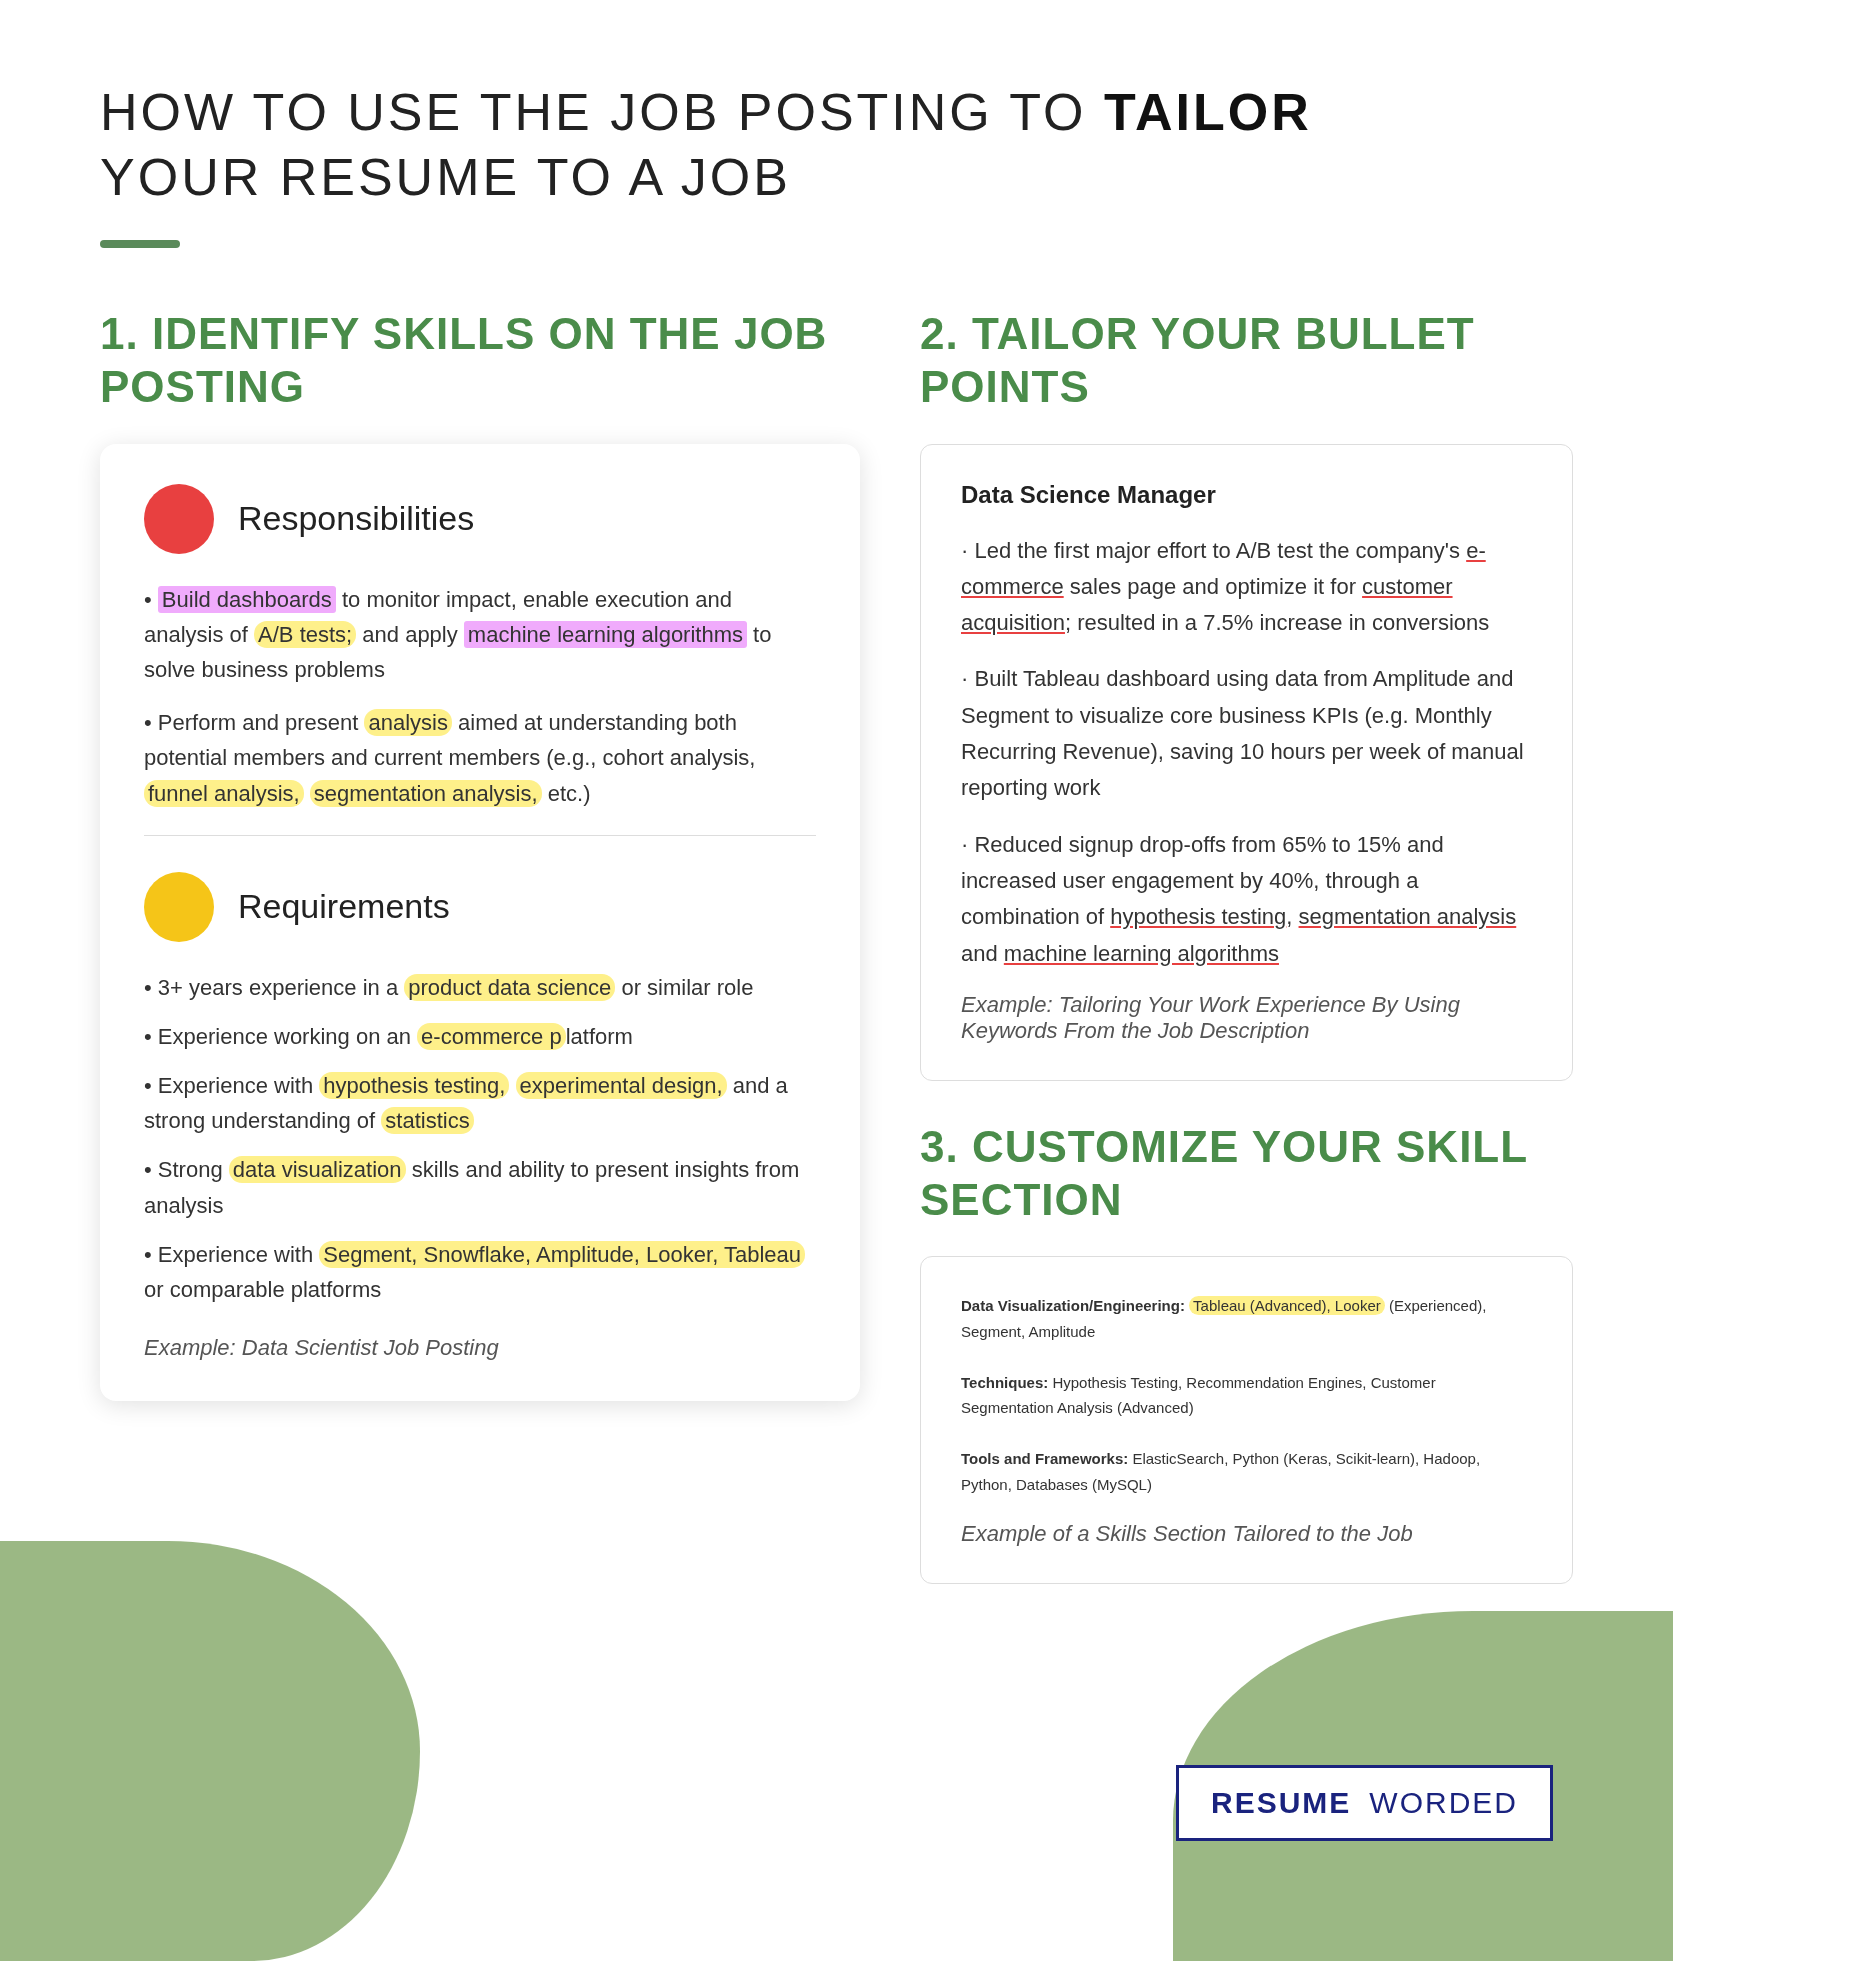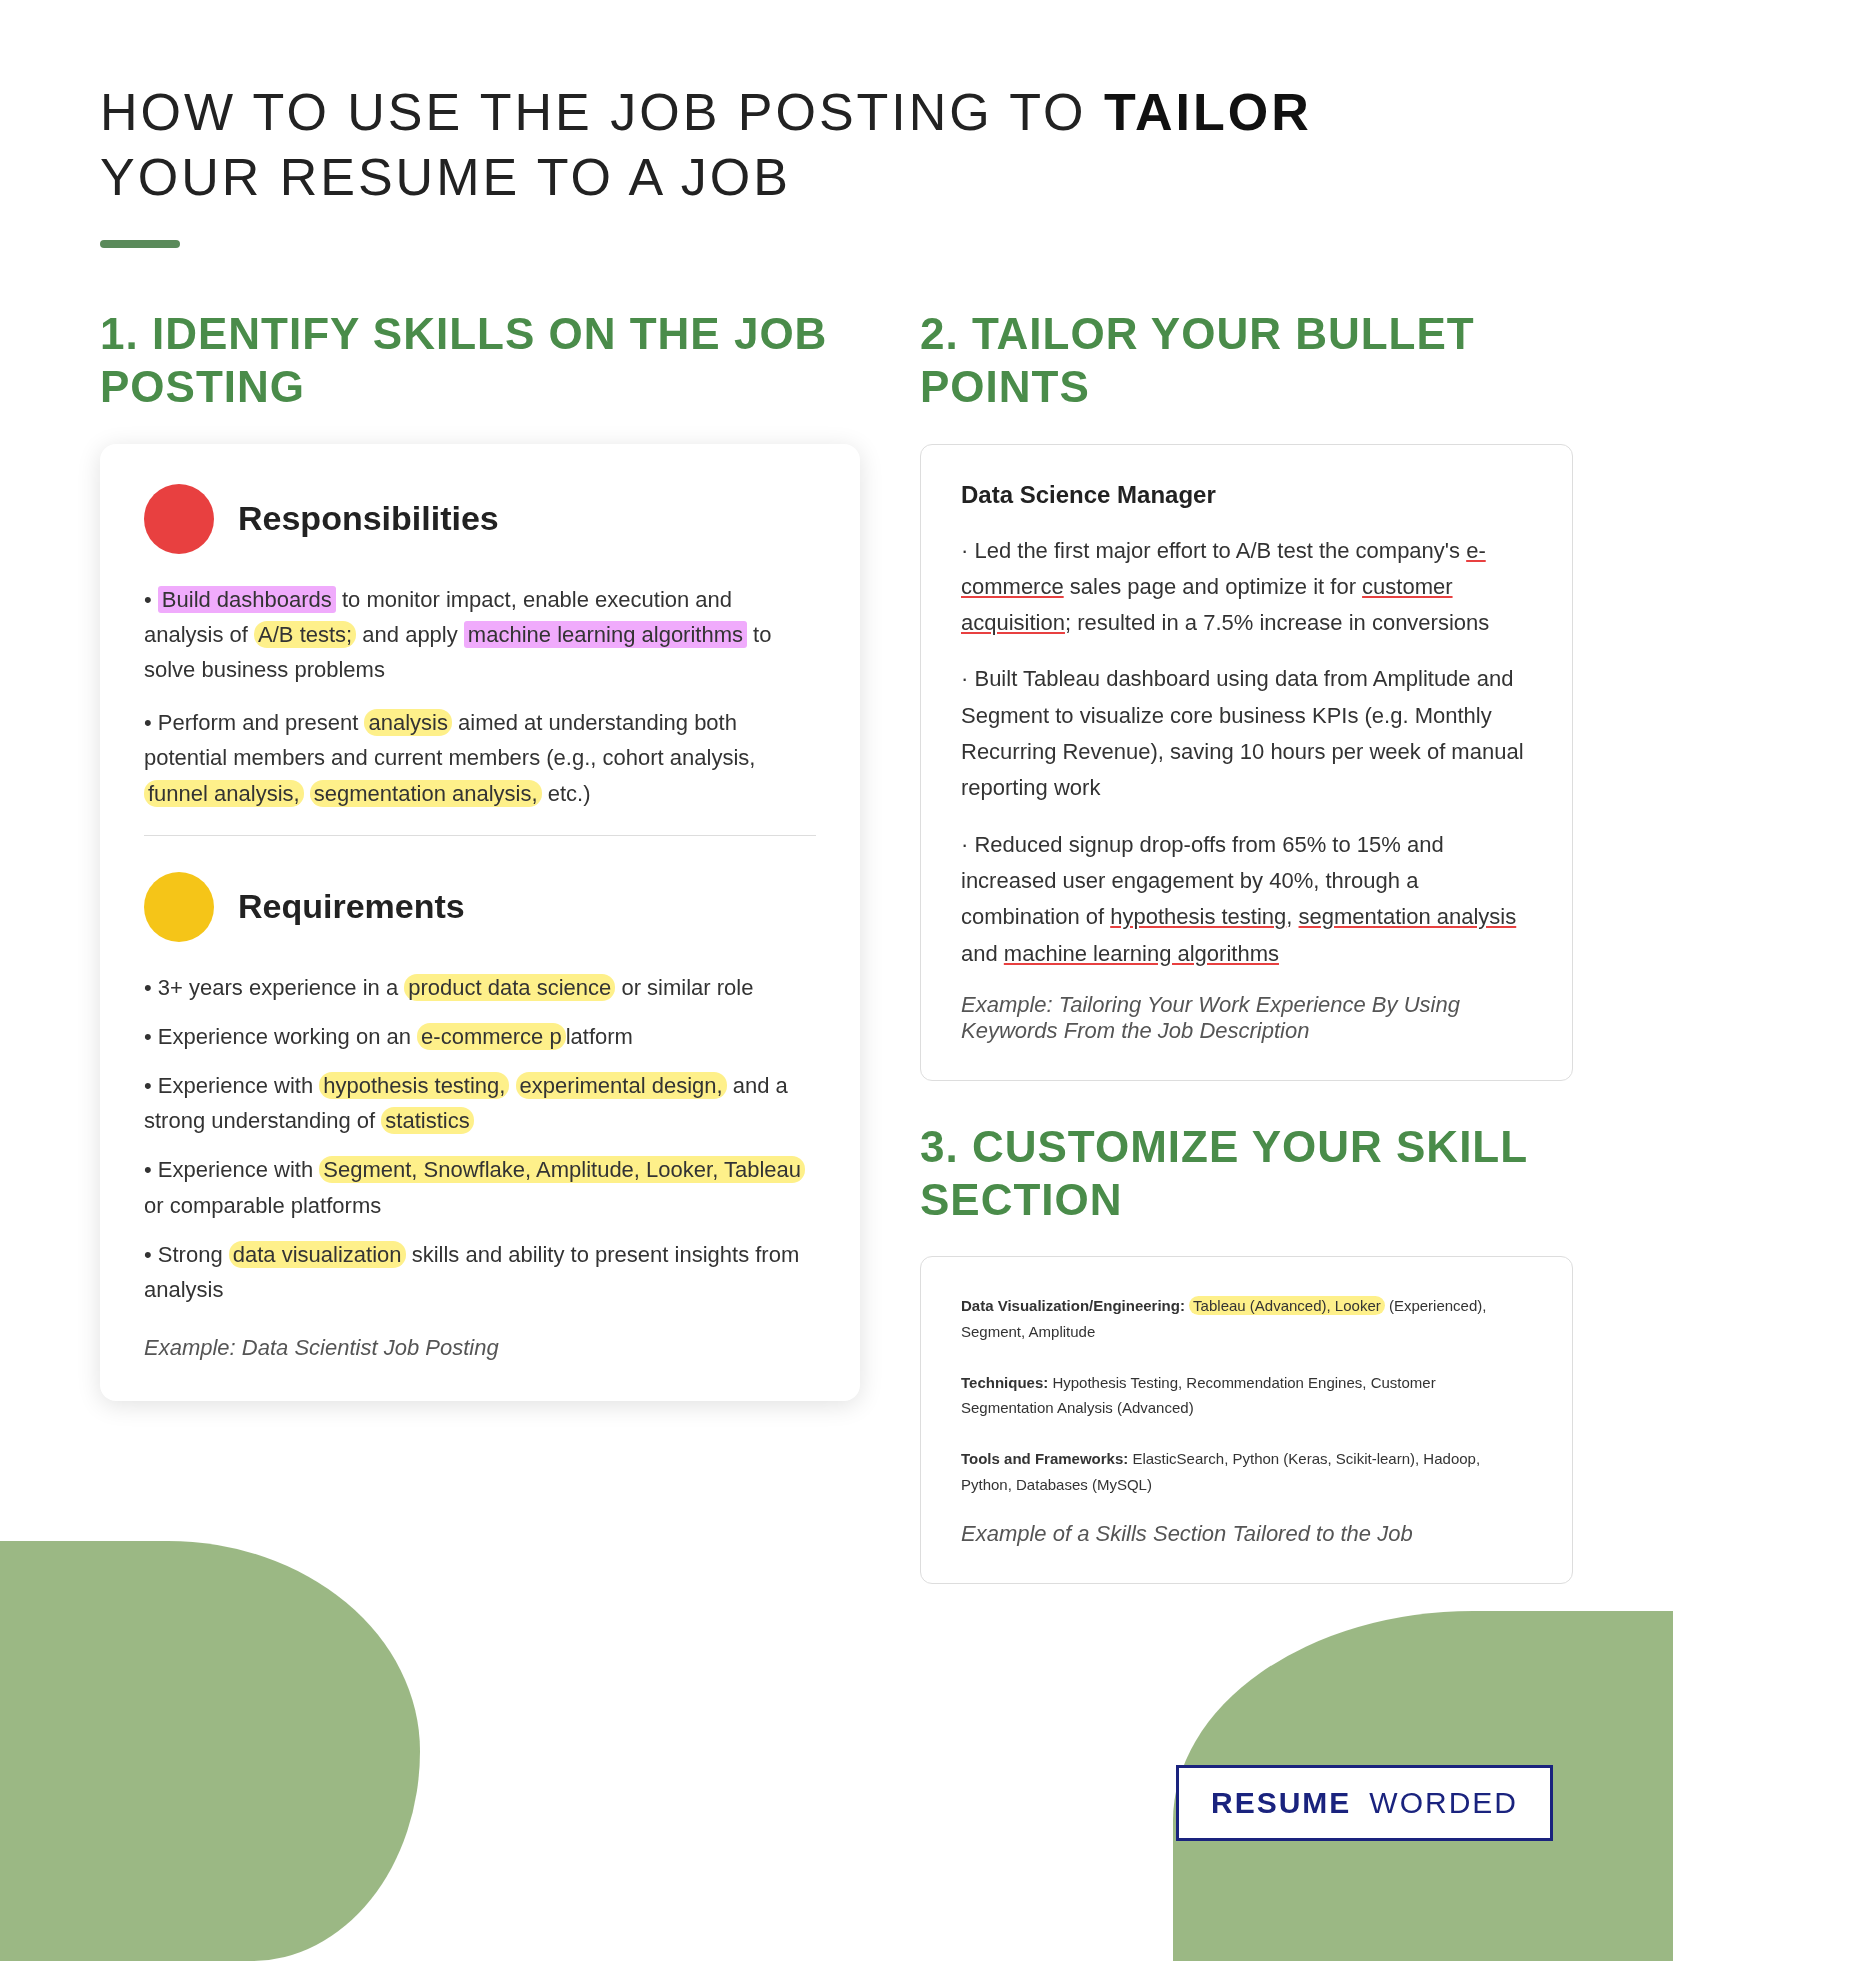--- a/index.html
+++ b/index.html
@@ -123,21 +123,21 @@
     }
     .circle-yellow {
       width: 70px;
       height: 70px;
       border-radius: 50%;
       background: #f5c518;
       flex-shrink: 0;
     }
     .resp-title {
       font-size: 34px;
-      font-weight: 700;
+      font-weight: 400;
       color: #222;
     }
 
     .bullet-text {
       font-size: 22px;
       color: #333;
       line-height: 1.6;
       margin-bottom: 18px;
     }
     .bullet-text:last-of-type {
@@ -317,22 +317,22 @@
 
           <div class="resp-header req-section">
             <div class="circle-yellow"></div>
             <span class="resp-title">Requirements</span>
           </div>
 
           <div class="req-bullets">
             <p class="req-item">• 3+ years experience in a <span class="hl-yellow">product data science</span> or similar role</p>
             <p class="req-item">• Experience working on an <span class="hl-yellow">e-commerce p</span>latform</p>
             <p class="req-item">• Experience with <span class="hl-yellow">hypothesis testing,</span> <span class="hl-yellow">experimental design,</span> and a strong understanding of <span class="hl-yellow">statistics</span></p>
+            <p class="req-item">• Strong <span class="hl-yellow">data visualization</span> skills and ability to present insights from analysis</p>
             <p class="req-item">• Experience with <span class="hl-yellow">Segment, Snowflake, Amplitude, Looker, Tableau</span> or comparable platforms</p>
-            <p class="req-item">• Strong <span class="hl-yellow">data visualization</span> skills and ability to present insights from analysis</p>
           </div>
 
           <p class="example-text">Example: Data Scientist Job Posting</p>
         </div>
       </div>
 
       <div class="col-right">
 
         <h2 class="section-heading">2. TAILOR YOUR BULLET POINTS</h2>
 

